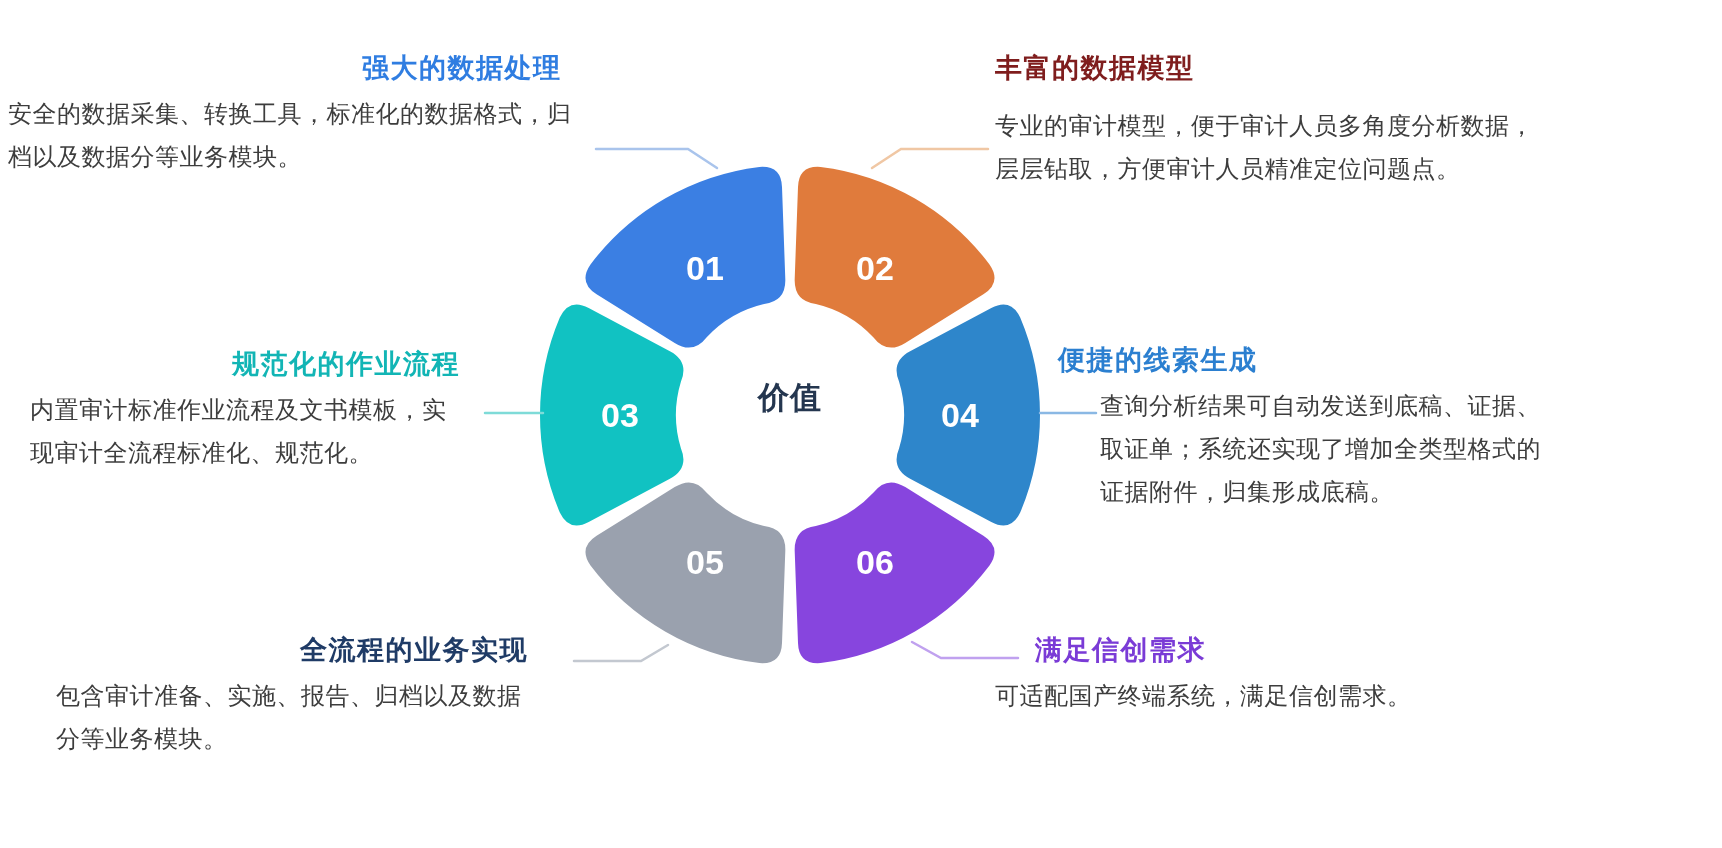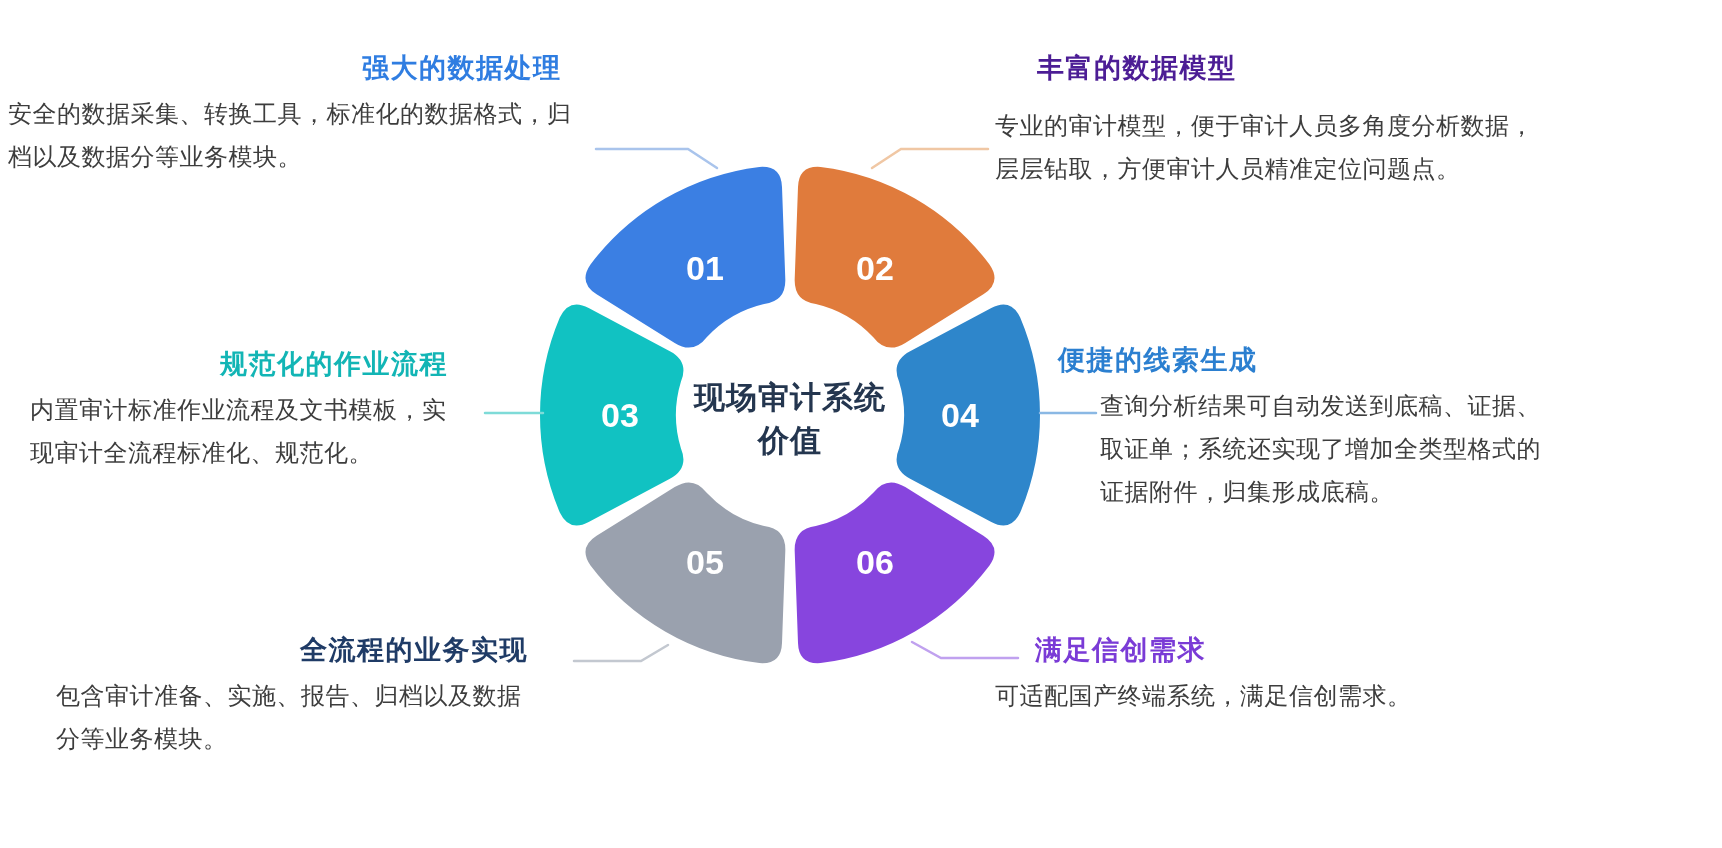--- a/index.html
+++ b/index.html
@@ -62,31 +62,30 @@
       </g>
     <polyline points="596,149 688,149 717,168" fill="none" stroke-width="2.5" stroke-linecap="round" stroke="#a9c4ec"></polyline>
     <polyline points="988,149 901,149 872,168" fill="none" stroke-width="2.5" stroke-linecap="round" stroke="#f0c7a4"></polyline>
     <polyline points="485,413 543,413" fill="none" stroke-width="2.5" stroke-linecap="round" stroke="#7edbd8"></polyline>
     <polyline points="1040,413 1096,413" fill="none" stroke-width="2.5" stroke-linecap="round" stroke="#8ab8e4"></polyline>
     <polyline points="574,661 641,661 668,645" fill="none" stroke-width="2.5" stroke-linecap="round" stroke="#c3c8d0"></polyline>
     <polyline points="1018,658 941,658 912,642" fill="none" stroke-width="2.5" stroke-linecap="round" stroke="#c0a1ef"></polyline>
   </svg>
 
   <div class="center-label" style="color: rgb(36, 54, 79);">
-    <div>现场审计系统</div>
     <div>价值</div>
   </div>
 
   <div class="feature-title" style="left: 362px; top: 50px; color: rgb(47, 125, 225);">强大的数据处理</div>
   <div class="feature-desc" style="left:8px;top:92px;width:575px;">安全的数据采集、转换工具，标准化的数据格式，归档以及数据分等业务模块。</div>
 
-  <div class="feature-title" style="left: 995px; top: 50px; color: #4c1d95; margin-left: 42px;">丰富的数据模型</div>
+  <div class="feature-title" style="left: 995px; top: 50px; color: #7f1d1d;">丰富的数据模型</div>
   <div class="feature-desc" style="left:995px;top:92px;width:545px;margin-top:12px;">专业的审计模型，便于审计人员多角度分析数据，层层钻取，方便审计人员精准定位问题点。</div>
 
-  <div class="feature-title" style="left: 220px; top: 346px; color: rgb(18, 181, 181);">规范化的作业流程</div>
+  <div class="feature-title" style="left: 232px; top: 346px; color: rgb(18, 181, 181);">规范化的作业流程</div>
   <div class="feature-desc" style="left:30px;top:388px;width:420px;">内置审计标准作业流程及文书模板，实现审计全流程标准化、规范化。</div>
 
   <div class="feature-title" style="left: 1058px; top: 342px; color: rgb(43, 127, 208);">便捷的线索生成</div>
   <div class="feature-desc" style="left:1100px;top:384px;width:448px;">查询分析结果可自动发送到底稿、证据、取证单；系统还实现了增加全类型格式的证据附件，归集形成底稿。</div>
 
   <div class="feature-title" style="left: 300px; top: 632px; color: rgb(31, 59, 102);">全流程的业务实现</div>
   <div class="feature-desc" style="left:56px;top:674px;width:470px;">包含审计准备、实施、报告、归档以及数据分等业务模块。</div>
 
   <div class="feature-title" style="left: 1035px; top: 632px; color: rgb(122, 59, 214);">满足信创需求</div>
   <div class="feature-desc" style="left:995px;top:674px;width:520px;">可适配国产终端系统，满足信创需求。</div>

